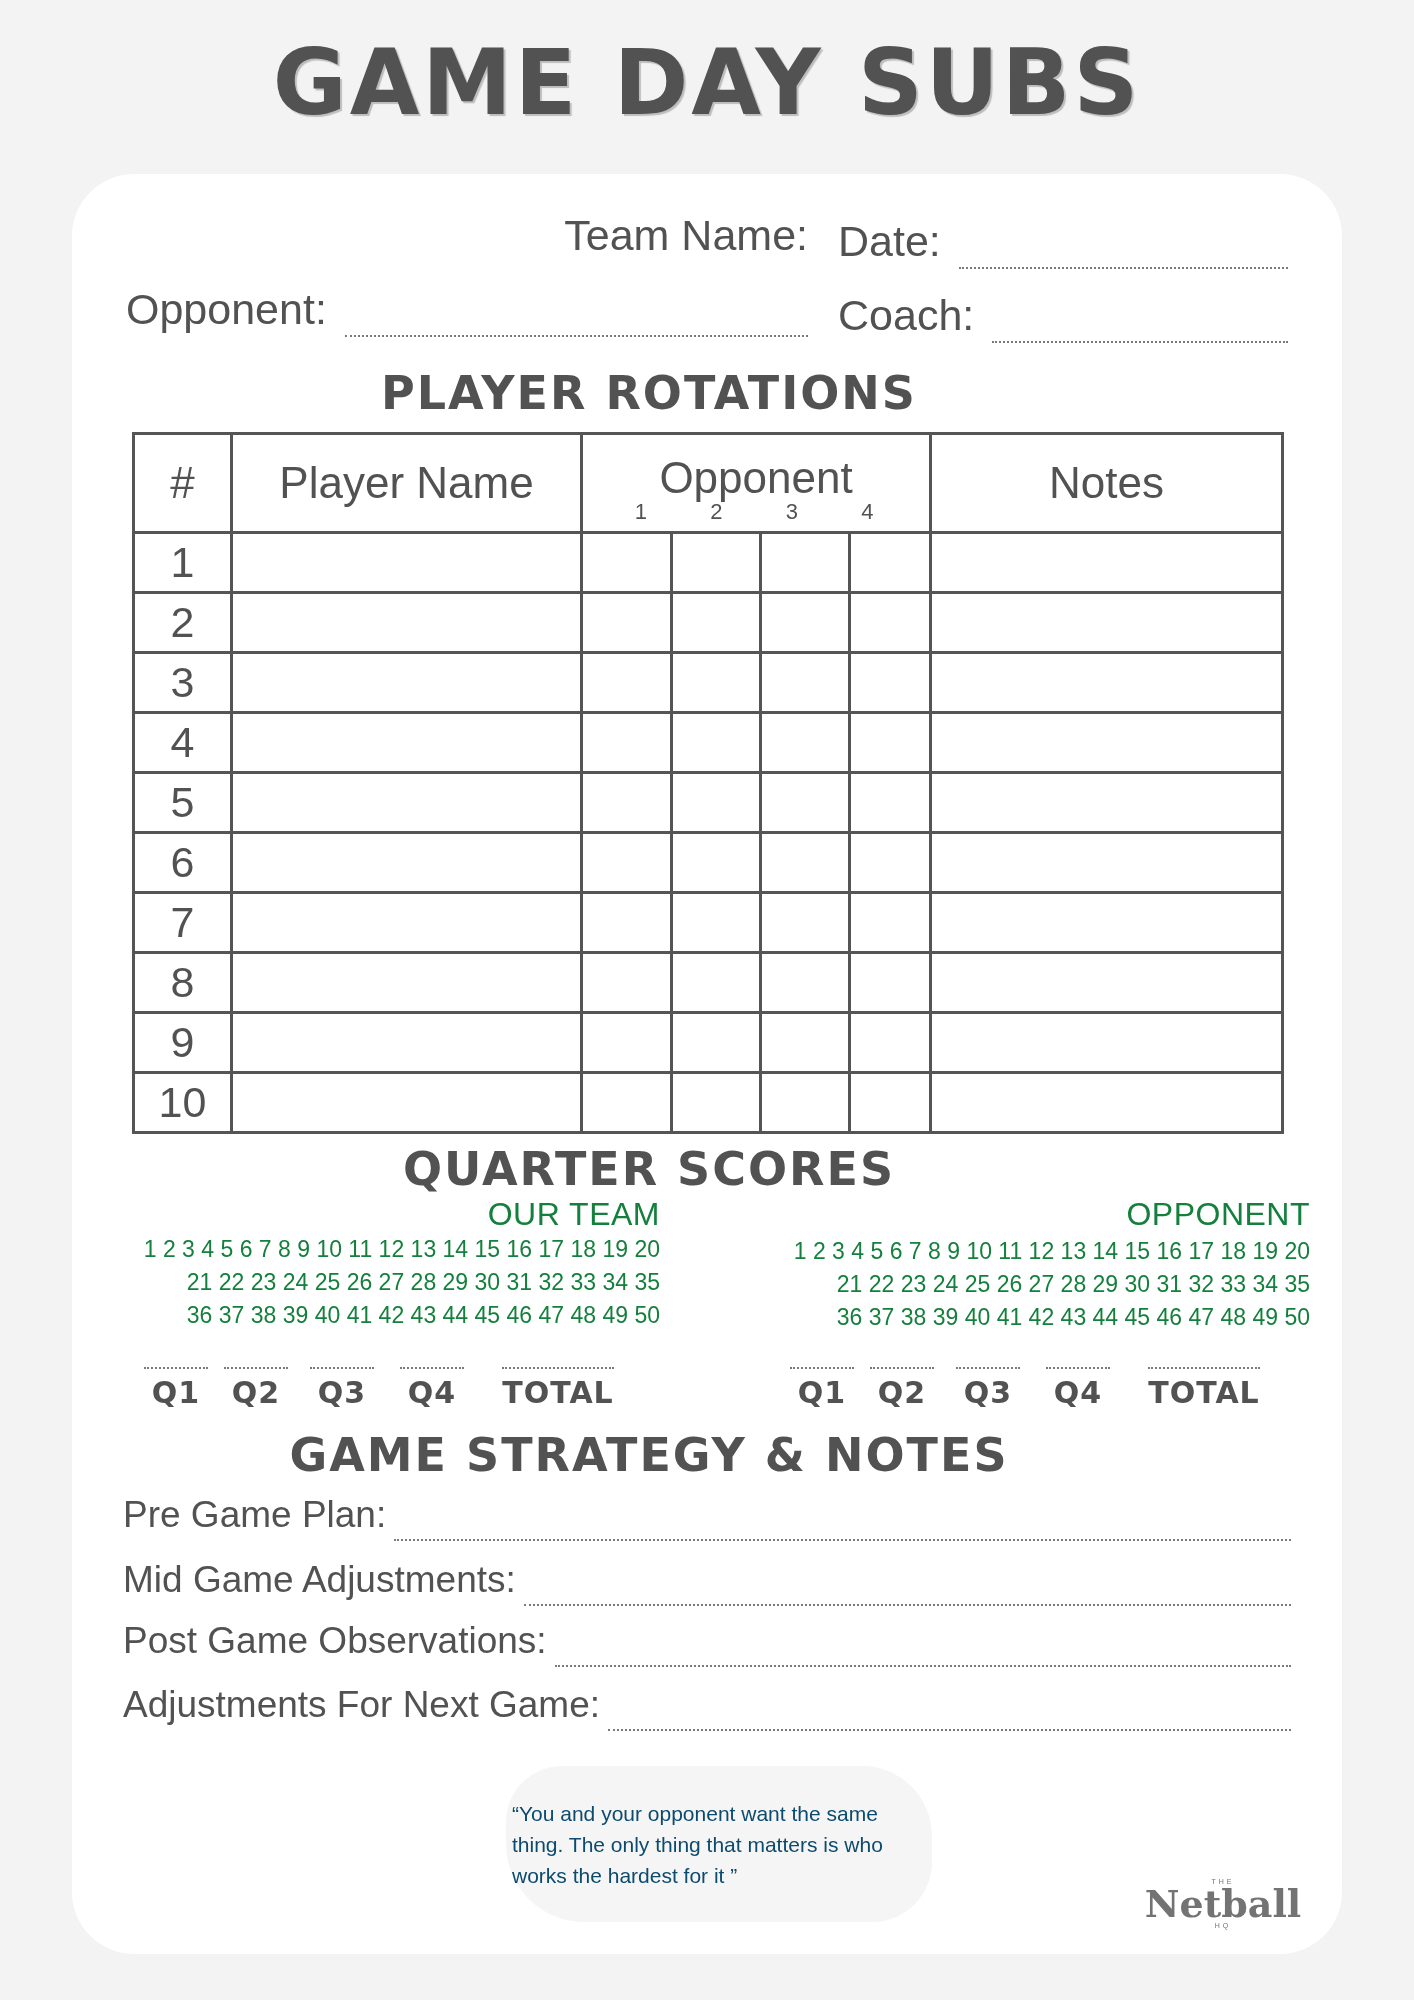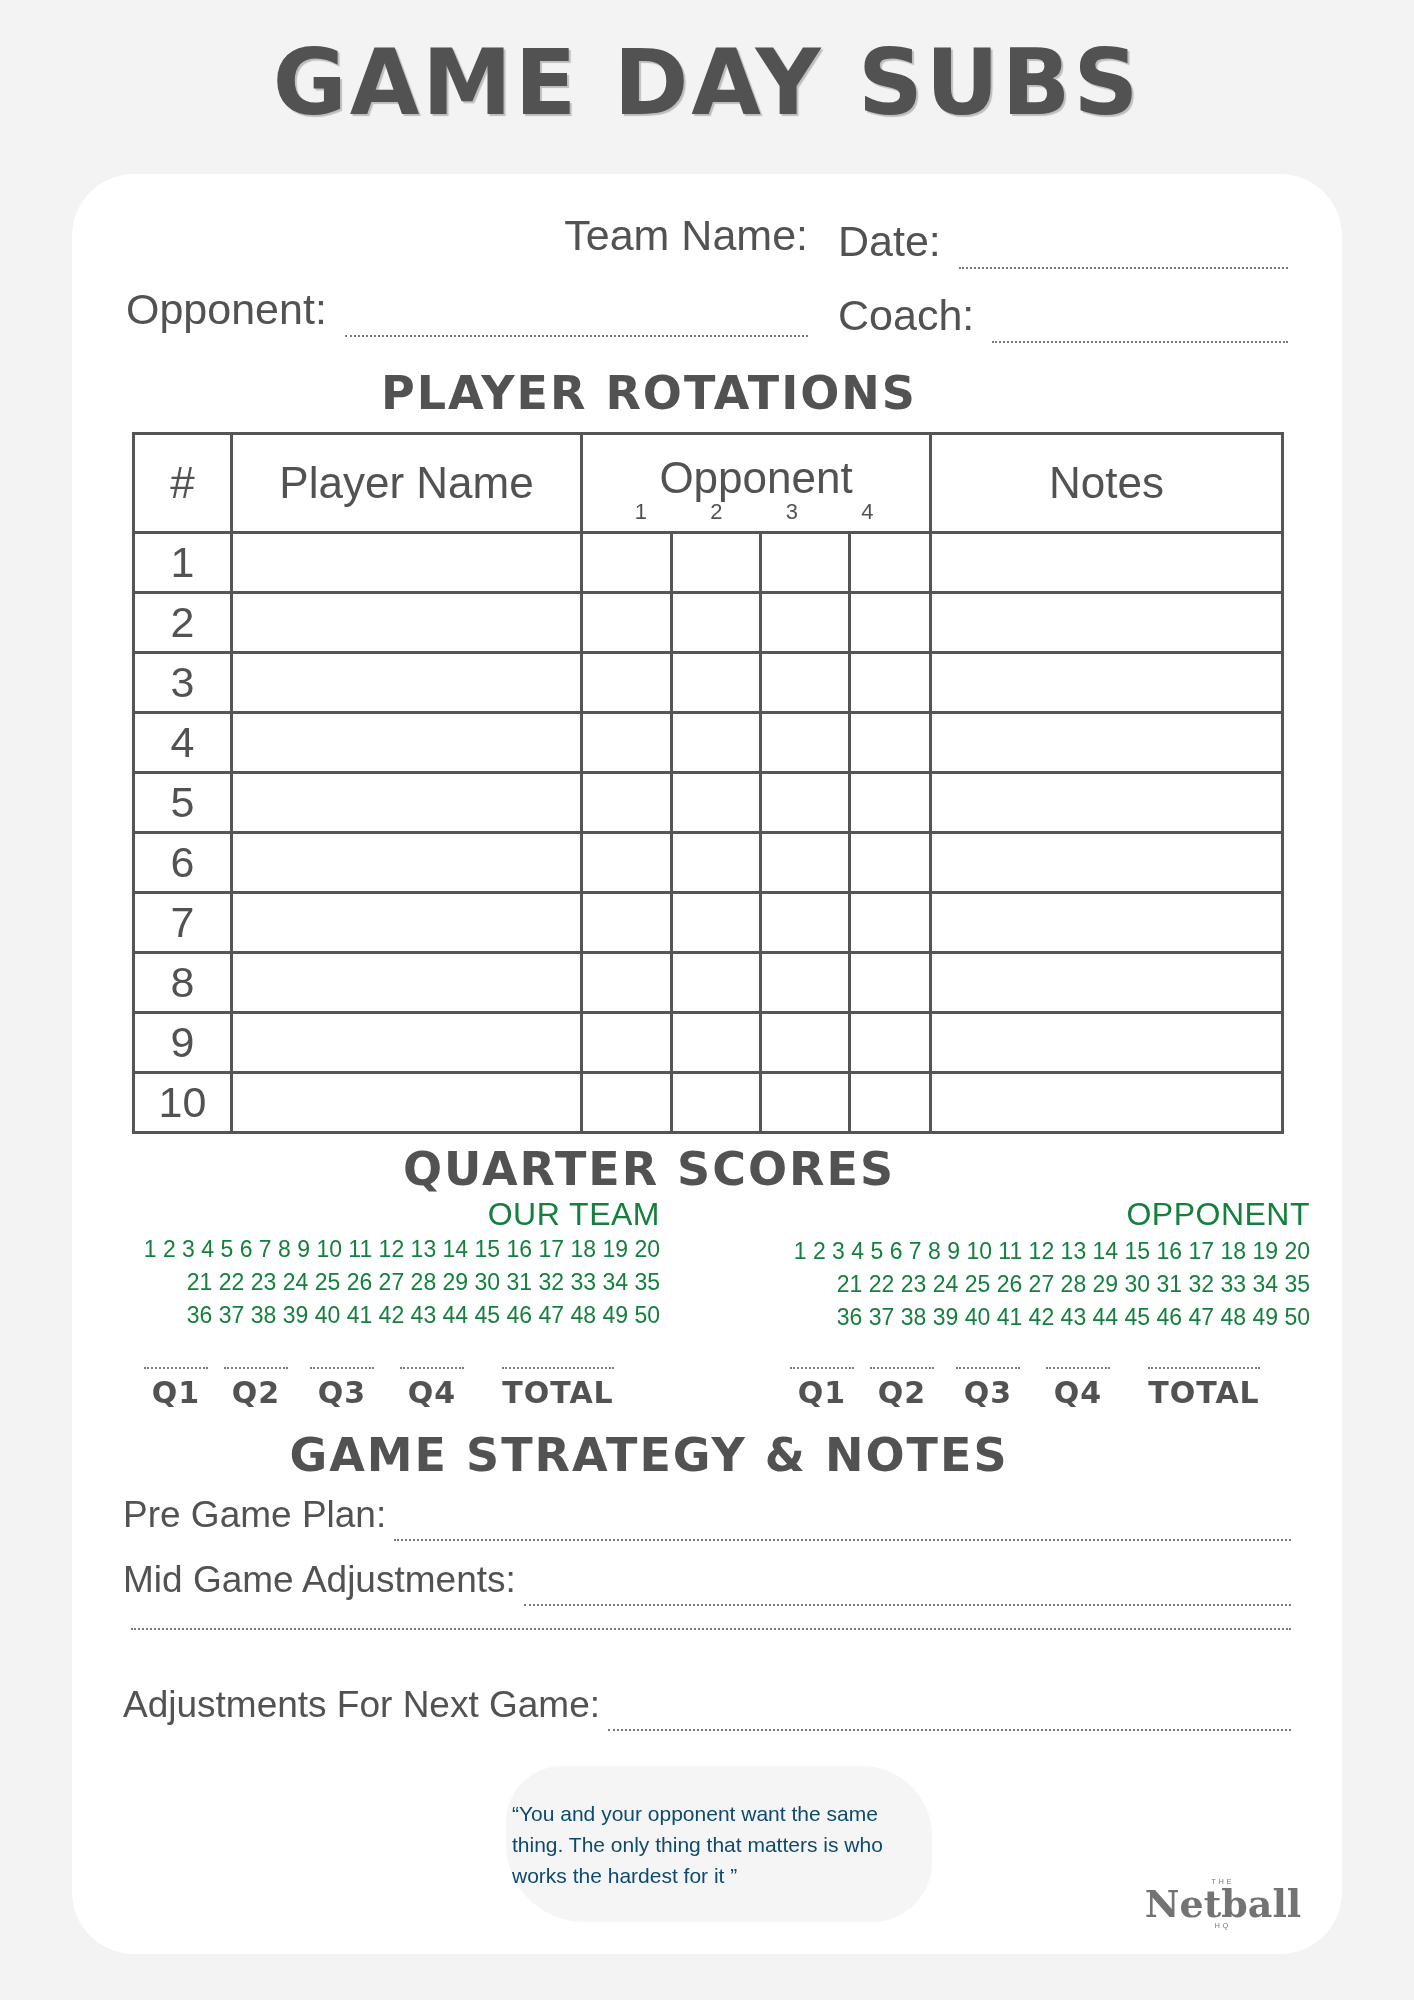--- a/index.html
+++ b/index.html
@@ -290,20 +290,21 @@
 
 <div class="note-field" style="top:1496px;">
   <span class="lbl">Pre Game Plan:</span>
   <span class="line"></span>
 </div>
 <div class="note-field" style="top:1561px;">
   <span class="lbl">Mid Game Adjustments:</span>
   <span class="line"></span>
 </div>
 <div class="note-field" style="top:1622px;">
+  <span class="lbl">Post Game Observations:</span>
   <span class="line"></span>
 </div>
 <div class="note-field" style="top:1686px;">
   <span class="lbl">Adjustments For Next Game:</span>
   <span class="line"></span>
 </div>
 
 <div class="quote">
   <span>“You and your opponent want the same thing. The only thing that matters is who works the hardest for it ”</span>
 </div>

